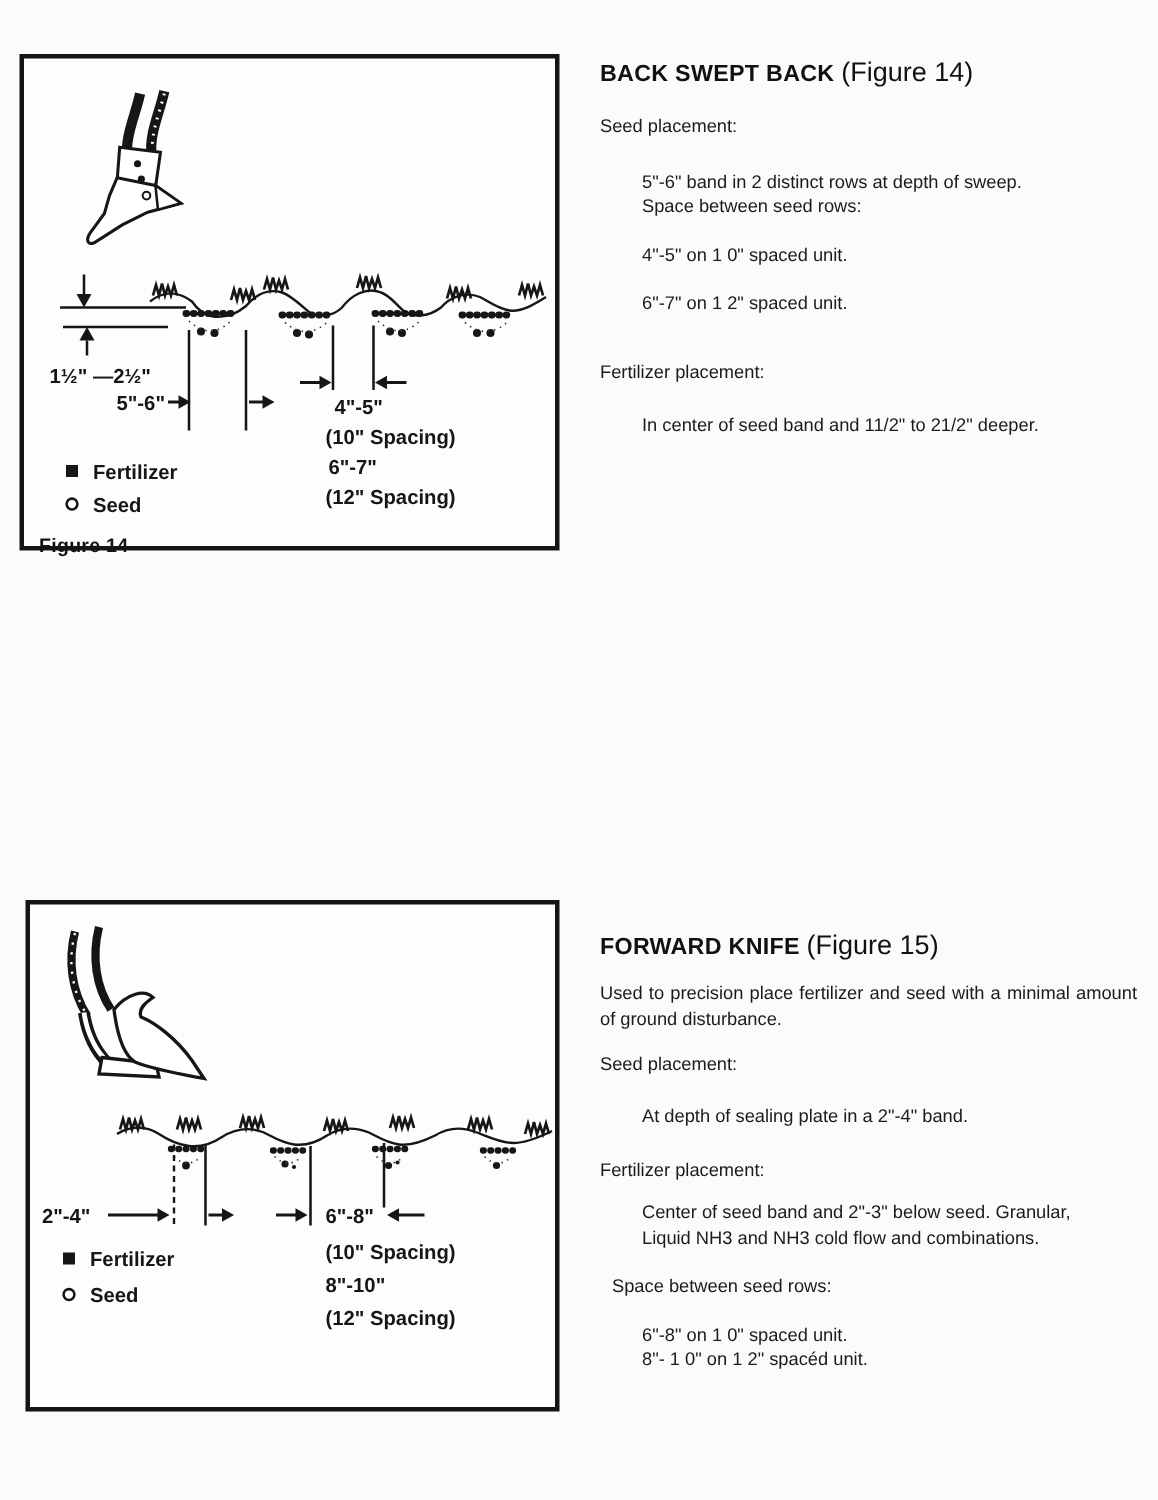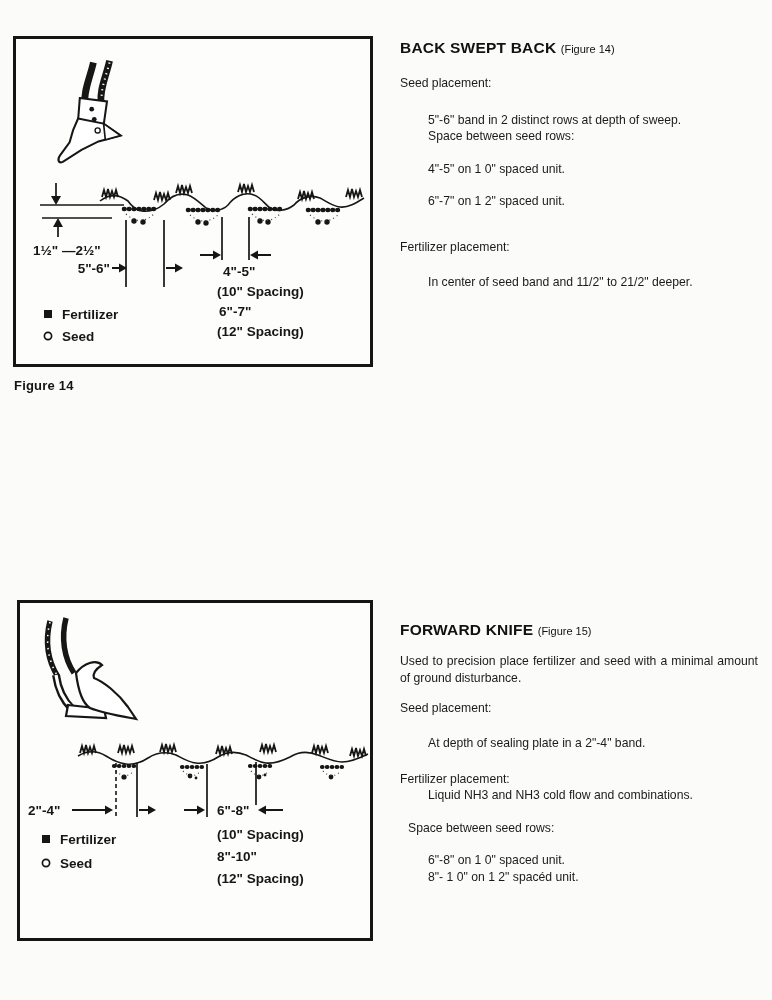--- a/index.html
+++ b/index.html
@@ -7,27 +7,27 @@
     width:772px;height:1000px;position:relative;
     background:#fbfbf9;color:#1b1b1b;
     font-family:"Liberation Sans","DejaVu Sans",sans-serif;
     -webkit-font-smoothing:antialiased;
   }
   .fig-box{position:absolute;border:3px solid #151515;background:#fdfdfb;box-sizing:border-box;}
   #fig14-box{left:13px;top:36px;width:360px;height:331px;}
   #fig15-box{left:17px;top:600px;width:356px;height:341px;}
   .fig-box svg{display:block;width:100%;height:100%;}
   .fig-caption{position:absolute;font-size:13px;font-weight:bold;color:#141414;letter-spacing:.2px;}
-  #fig14-caption{left:14px;top:378px;}
+  #fig14-caption{left:14px;top:356px;padding-left:12px;}
   #fig15-caption{left:14px;top:1012px;}
   .col{position:absolute;left:400px;width:360px;font-size:12.2px;line-height:16.4px;}
   #col14{top:40px;}
   #col15{top:622px;}
   .sec-title{font-size:15.5px;font-weight:bold;letter-spacing:.2px;margin:0;color:#111;}
-  .sec-title .figref{font-size:11px;font-weight:normal;letter-spacing:0;}
+  .sec-title .figref{font-size:18px;font-weight:normal;letter-spacing:0;}
   .intro{margin:14px 0 0 0;text-align:justify;width:358px;}
   .h-sub{margin-top:18px;}
   .item{margin-left:28px;}
   .mt16{margin-top:16px;}
   .mt30{margin-top:30px;}
   .mt18{margin-top:18px;}
   .mt20{margin-top:20px;}
   .mt12{margin-top:12px;}
   .mt14{margin-top:14px;}
   .mt0{margin-top:0;}
@@ -221,17 +221,18 @@
   </svg>
 </div>
 <div id="fig15-caption" class="fig-caption">Figure 15</div>
 
 <div id="col15" class="col">
   <h1 class="sec-title"><span>FORWARD KNIFE</span> <span class="figref">(Figure 15)</span></h1>
   <div class="intro">Used to precision place fertilizer and seed with a minimal amount of ground disturbance.</div>
   <div class="h-sub mt14">Seed placement:</div>
   <div class="item mt18">At depth of sealing plate in a 2"-4" band.</div>
   <div class="mt20">Fertilizer placement:</div>
+  <div class="item mt12">Center of seed band and 2"-3" below seed.  Granular,</div>
   <div class="item mt0">Liquid NH3 and NH3 cold flow and combinations.</div>
   <div class="sl-ind mt16">Space between seed rows:</div>
   <div class="item mt16">6"-8" on 1 0" spaced unit.</div>
   <div class="item mt0">8"- 1 0" on 1 2" spacéd unit.</div>
 </div>
 
 </body></html>

